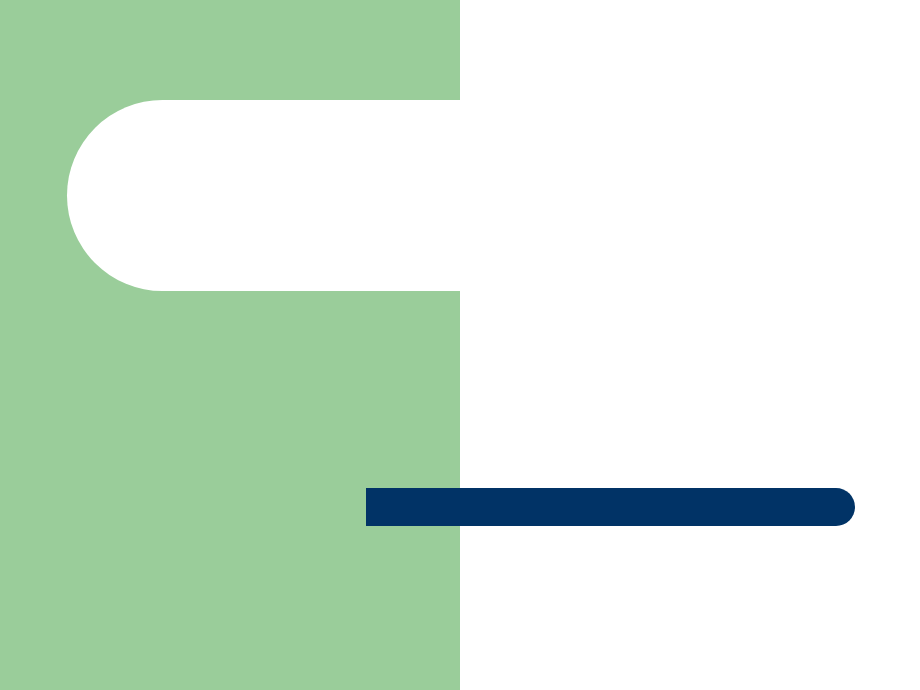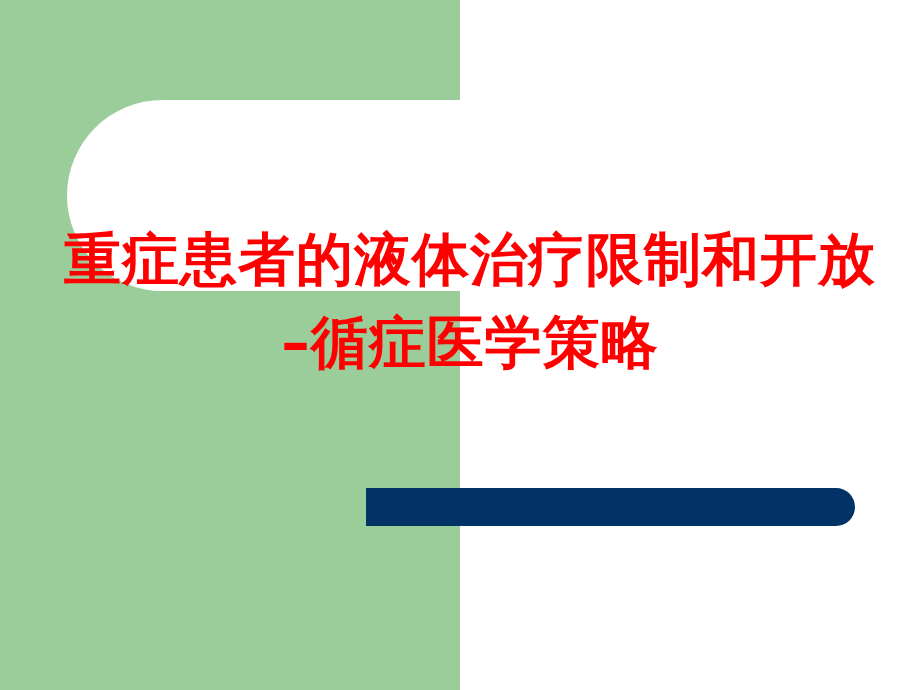--- a/index.html
+++ b/index.html
@@ -77,15 +77,14 @@
 <body>
 
 <div id="slide">
 
   <div id="green-panel"></div>
 
   <div id="white-banner"></div>
 
   <div id="accent-bar"></div>
 
-  <div id="title-block">重症患者的液体治疗限制和开放 –循症医学策略</div>
 
 </div>
 
 </body></html>

